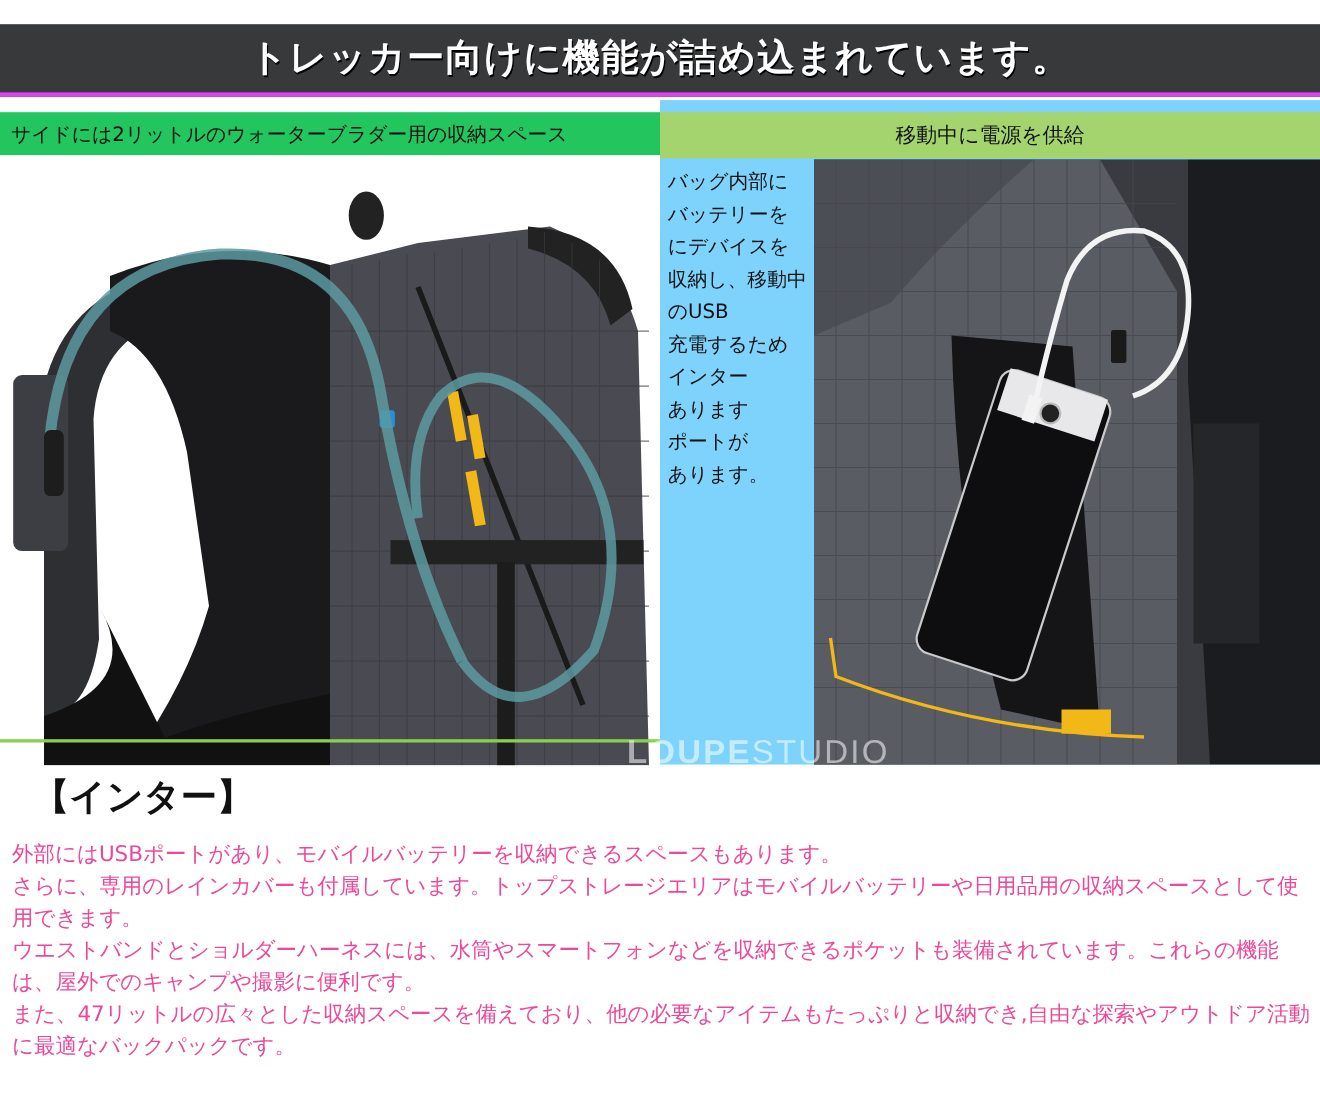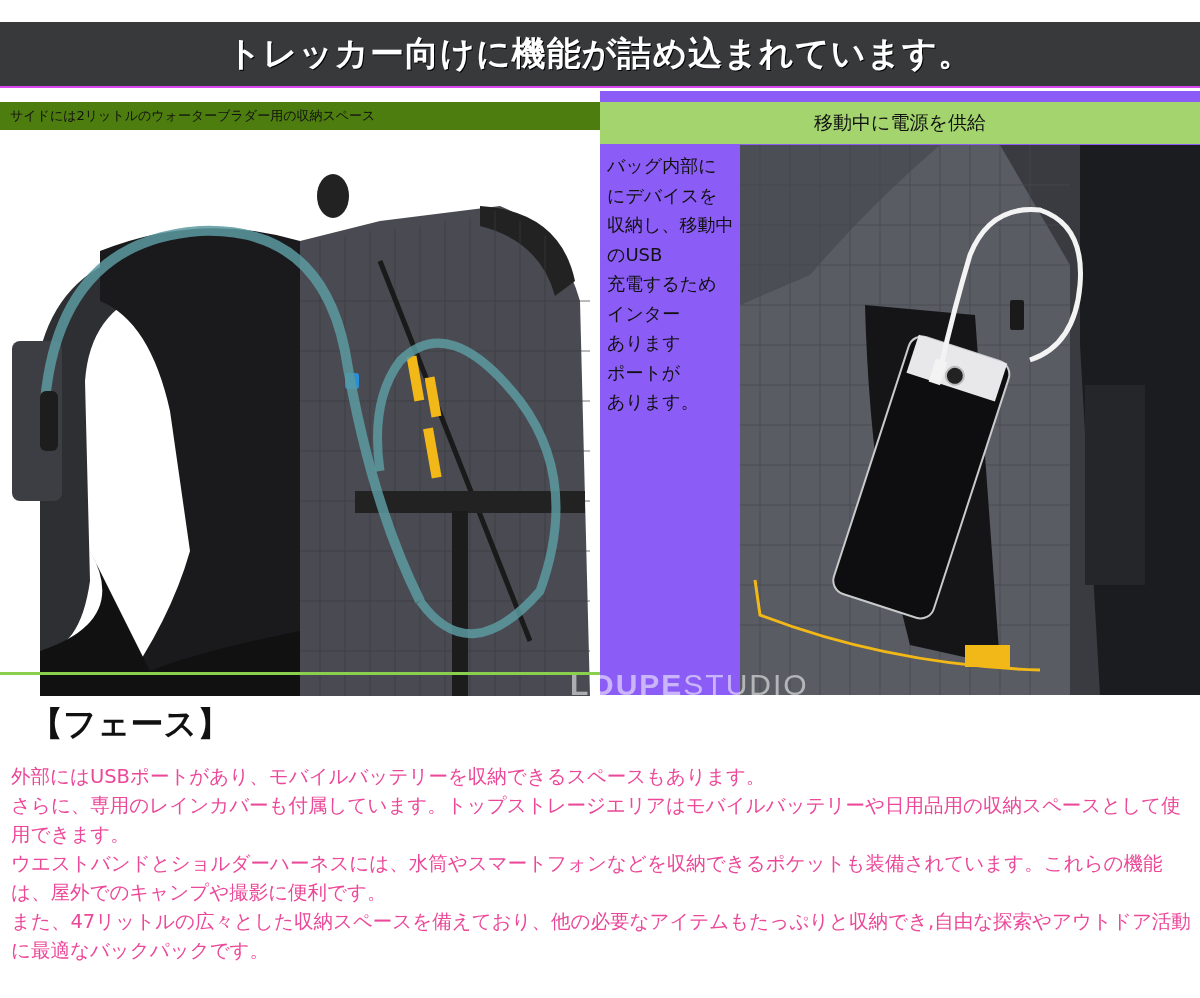--- a/index.html
+++ b/index.html
@@ -2,41 +2,41 @@
 <html><head>
 <meta charset="utf-8">
 <style>
   * { box-sizing: border-box; margin: 0; padding: 0; }
   body {
     width: 1200px; height: 998px; background: #ffffff; position: relative; overflow: hidden;
     font-family: "DejaVu Sans", "Liberation Sans", sans-serif; color: #222;
   }
   .header-bar {
     position: absolute; left: 0; top: 22px; width: 1200px; height: 66px;
-    background: #38393b; border-bottom: 2px solid #d946ef;
+    background: #38393b; border-bottom: 4px solid #d946ef;
     display: flex; align-items: center; justify-content: center;
   }
   .header-title {
     color: #ffffff; font-size: 34px; font-weight: bold; letter-spacing: 1px;
     text-shadow: 1px 1px 0 #000;
   }
 
   
   .panel-left { position: absolute; left: 0; top: 91px; width: 600px; height: 604px; background: #ffffff; }
   .label-left {
-    position: absolute; left: 0; top: 11px; width: 600px; height: 28px;
-    background: #4d7c0f; display: flex; align-items: center; padding-left: 10px;
-    font-size: 13px; color: #111;
+    position: absolute; left: 0; top: 11px; width: 600px; height: 39px;
+    background: #22c55e; display: flex; align-items: center; padding-left: 10px;
+    font-size: 18px; color: #111;
   }
   .photo-left {
     position: absolute; left: 0; top: 60px; width: 598px; height: 545px; overflow: hidden; background: #fff;
   }
 
   
-  .panel-right { position: absolute; left: 600px; top: 91px; width: 600px; height: 604px; background: #8b5cf6; }
+  .panel-right { position: absolute; left: 600px; top: 91px; width: 600px; height: 604px; background: #7dd3fc; }
   .label-right {
     position: absolute; left: 0; top: 11px; width: 600px; height: 42px; background: #a3d46e;
     display: flex; align-items: center; justify-content: center; font-size: 19px; color: #111;
   }
   .right-text {
     position: absolute; left: 7px; top: 60px; width: 170px;
     font-size: 18px; line-height: 29.5px; color: #111;
   }
   .photo-right {
     position: absolute; left: 140px; top: 54px; width: 460px; height: 550px; overflow: hidden;
@@ -168,35 +168,36 @@
       <rect x="270" y="155" width="14" height="30" rx="2" fill="#1a1a1a"></rect>
 
       <path d="M15 435 L20 470 Q150 520 300 525" stroke="#f2b817" stroke-width="3" fill="none"></path>
       <rect x="225" y="500" width="45" height="22" fill="#f2b817"></rect>
 
       <rect x="345" y="240" width="60" height="200" fill="#25262a"></rect>
     </svg>
   </div>
   <div class="right-text">
     <div>バッグ内部に</div>
+    <div>バッテリーを</div>
     <div>にデバイスを</div>
     <div>収納し、移動中</div>
     <div>のUSB</div>
     <div>充電するため</div>
     <div>インター</div>
     <div>あります</div>
     <div>ポートが</div>
     <div>あります。</div>
   </div>
 </div>
 
 <div class="green-rule"></div>
 <div class="watermark">
   <span>LOUPE</span><span class="thin">STUDIO</span>
 </div>
 
-<div class="features-heading">【フェース】</div>
+<div class="features-heading">【インター】</div>
 <div class="features-body">
   <p>外部にはUSBポートがあり、モバイルバッテリーを収納できるスペースもあります。</p>
   <p>さらに、専用のレインカバーも付属しています。トップストレージエリアはモバイルバッテリーや日用品用の収納スペースとして使用できます。</p>
   <p>ウエストバンドとショルダーハーネスには、水筒やスマートフォンなどを収納できるポケットも装備されています。これらの機能は、屋外でのキャンプや撮影に便利です。</p>
   <p>また、47リットルの広々とした収納スペースを備えており、他の必要なアイテムもたっぷりと収納でき,自由な探索やアウトドア活動に最適なバックパックです。</p>
 </div>
 
 </body></html>

